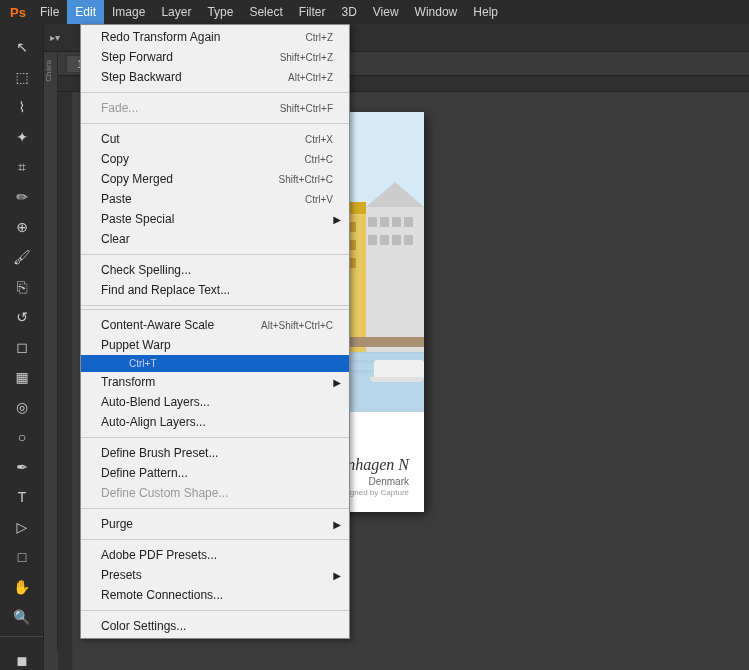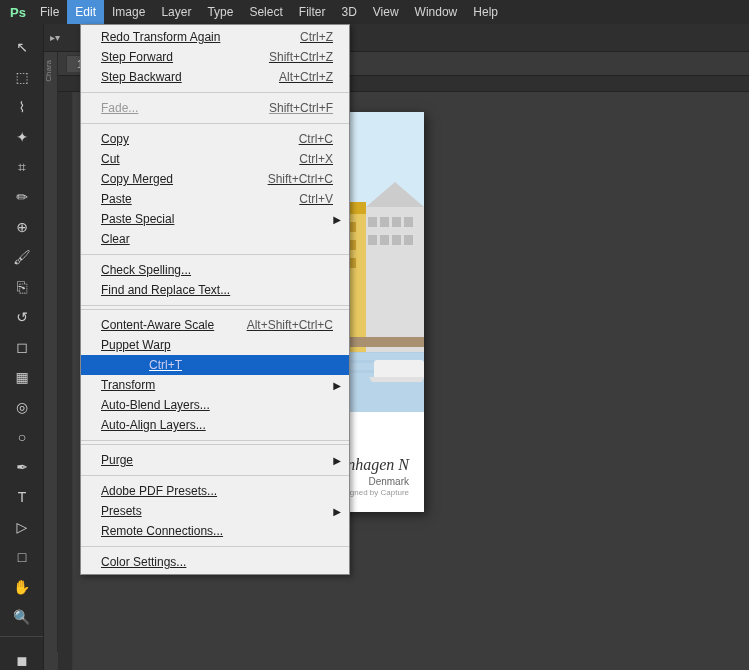--- a/index.html
+++ b/index.html
@@ -24,21 +24,21 @@
       padding: 0 4px;
       position: relative;
       z-index: 100;
     }
     .menu-bar-logo {
       width: 28px;
       height: 24px;
       display: flex;
       align-items: center;
       justify-content: center;
-      color: #86efac;
+      color: #f97316;
       font-weight: bold;
       font-size: 13px;
     }
     .menu-item {
       padding: 2px 8px;
       color: #d4d4d4;
       cursor: pointer;
       font-size: 12px;
       height: 100%;
       display: flex;
@@ -142,37 +142,35 @@
       background: #ccc;
       margin: 3px 0;
     }
     .menu-row {
       display: flex;
       align-items: center;
       padding: 3px 16px 3px 20px;
       cursor: pointer;
       position: relative;
       white-space: nowrap;
-      text-decoration: underline;
     }
     .menu-row.highlighted {
       background: #1464c8;
       color: white;
     }
     .menu-row.disabled {
       color: #999;
       cursor: default;
     }
     .menu-row-label {
       flex: 1;
     }
     .menu-row-shortcut {
-      margin-left: 20px;
       color: #555;
-      font-size: 12px;
+      font-size: 10px;
     }
     .menu-row.highlighted .menu-row-shortcut {
       color: #cce;
     }
     .menu-row-arrow {
       position: absolute;
       right: 8px;
       font-size: 10px;
     }
     .menu-row.has-arrow .menu-row-label {
@@ -385,26 +383,26 @@
   <div class="menu-section">
     <div class="menu-row disabled">
       <span class="menu-row-label">Fade...</span>
       <span class="menu-row-shortcut">Shift+Ctrl+F</span>
     </div>
   </div>
   <div class="menu-section-divider"></div>
 
   <div class="menu-section">
     <div class="menu-row">
+      <span class="menu-row-label">Cut</span>
+      <span class="menu-row-shortcut">Ctrl+X</span>
+    </div>
+    <div class="menu-row">
       <span class="menu-row-label">Copy</span>
       <span class="menu-row-shortcut">Ctrl+C</span>
-    </div>
-    <div class="menu-row">
-      <span class="menu-row-label">Cut</span>
-      <span class="menu-row-shortcut">Ctrl+X</span>
     </div>
     <div class="menu-row">
       <span class="menu-row-label">Copy Merged</span>
       <span class="menu-row-shortcut">Shift+Ctrl+C</span>
     </div>
     <div class="menu-row">
       <span class="menu-row-label">Paste</span>
       <span class="menu-row-shortcut">Ctrl+V</span>
     </div>
     <div class="menu-row has-arrow">
@@ -446,20 +444,31 @@
     </div>
     <div class="menu-row">
       <span class="menu-row-label">Auto-Blend Layers...</span>
     </div>
     <div class="menu-row">
       <span class="menu-row-label">Auto-Align Layers...</span>
     </div>
   </div>
   <div class="menu-section-divider"></div>
 
+  <div class="menu-section">
+    <div class="menu-row">
+      <span class="menu-row-label">Define Brush Preset...</span>
+    </div>
+    <div class="menu-row">
+      <span class="menu-row-label">Define Pattern...</span>
+    </div>
+    <div class="menu-row disabled">
+      <span class="menu-row-label">Define Custom Shape...</span>
+    </div>
+  </div>
   <div class="menu-section-divider"></div>
 
   <div class="menu-section">
     <div class="menu-row has-arrow">
       <span class="menu-row-label">Purge</span>
       <span class="menu-row-arrow">▶</span>
     </div>
   </div>
   <div class="menu-section-divider"></div>
 

